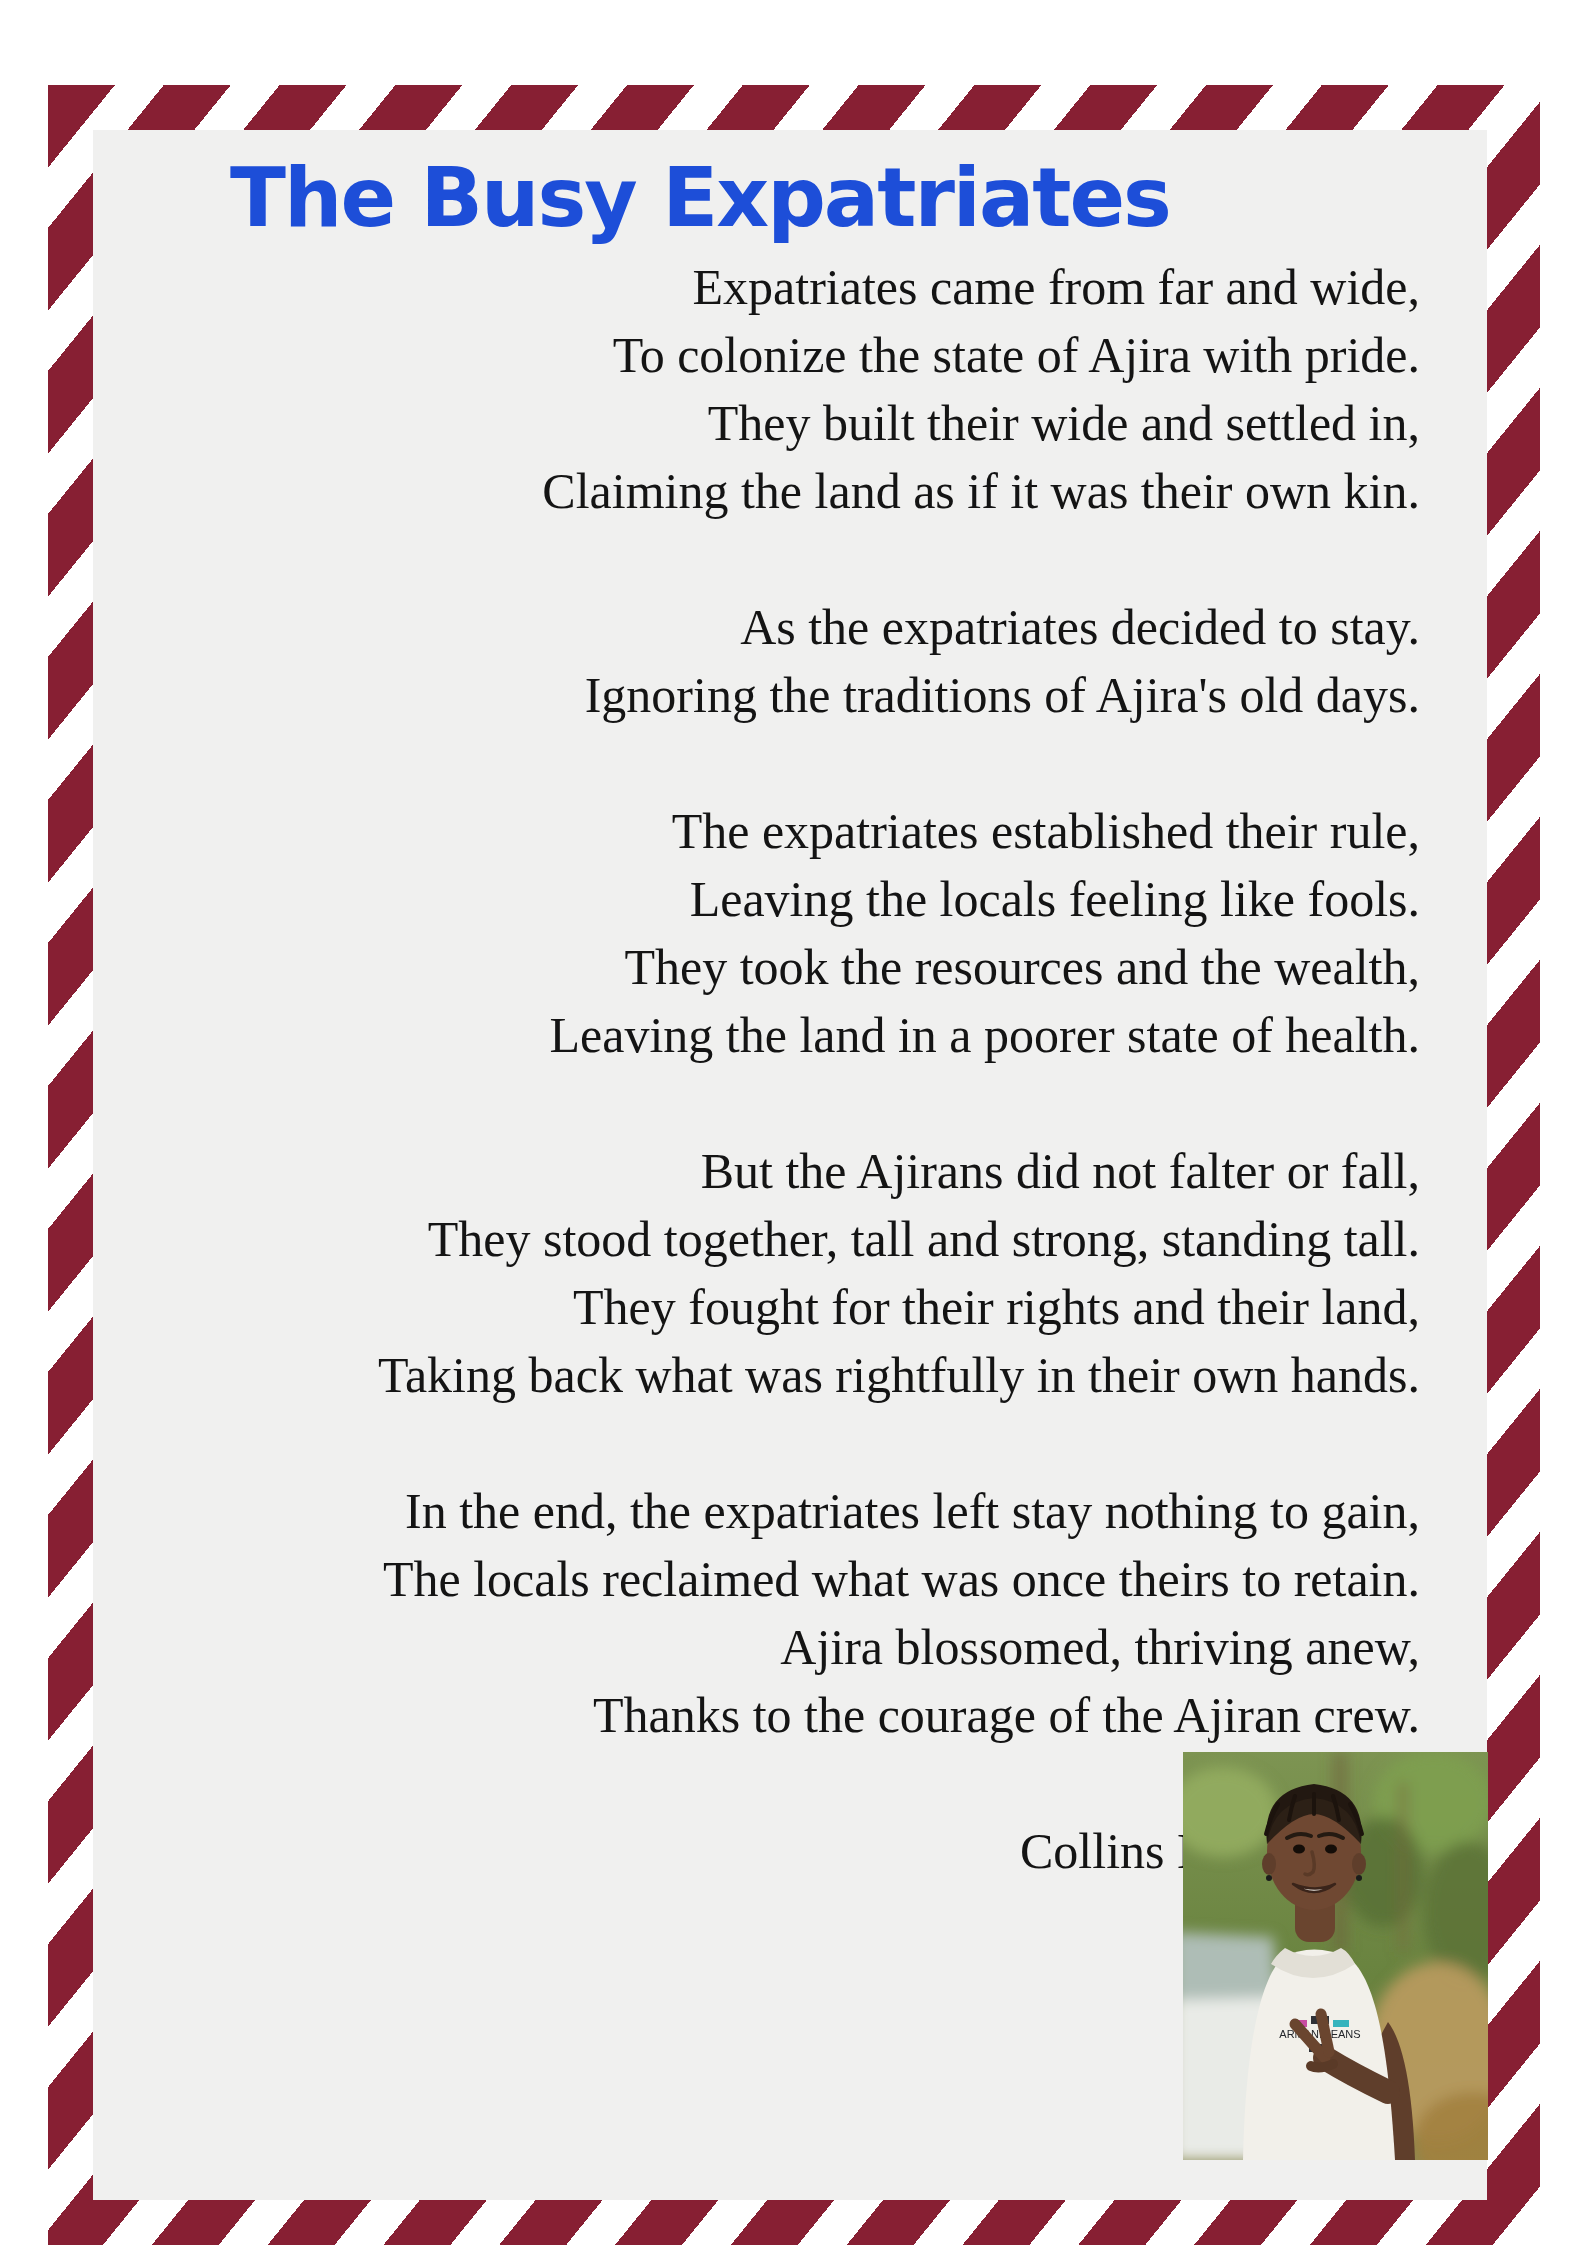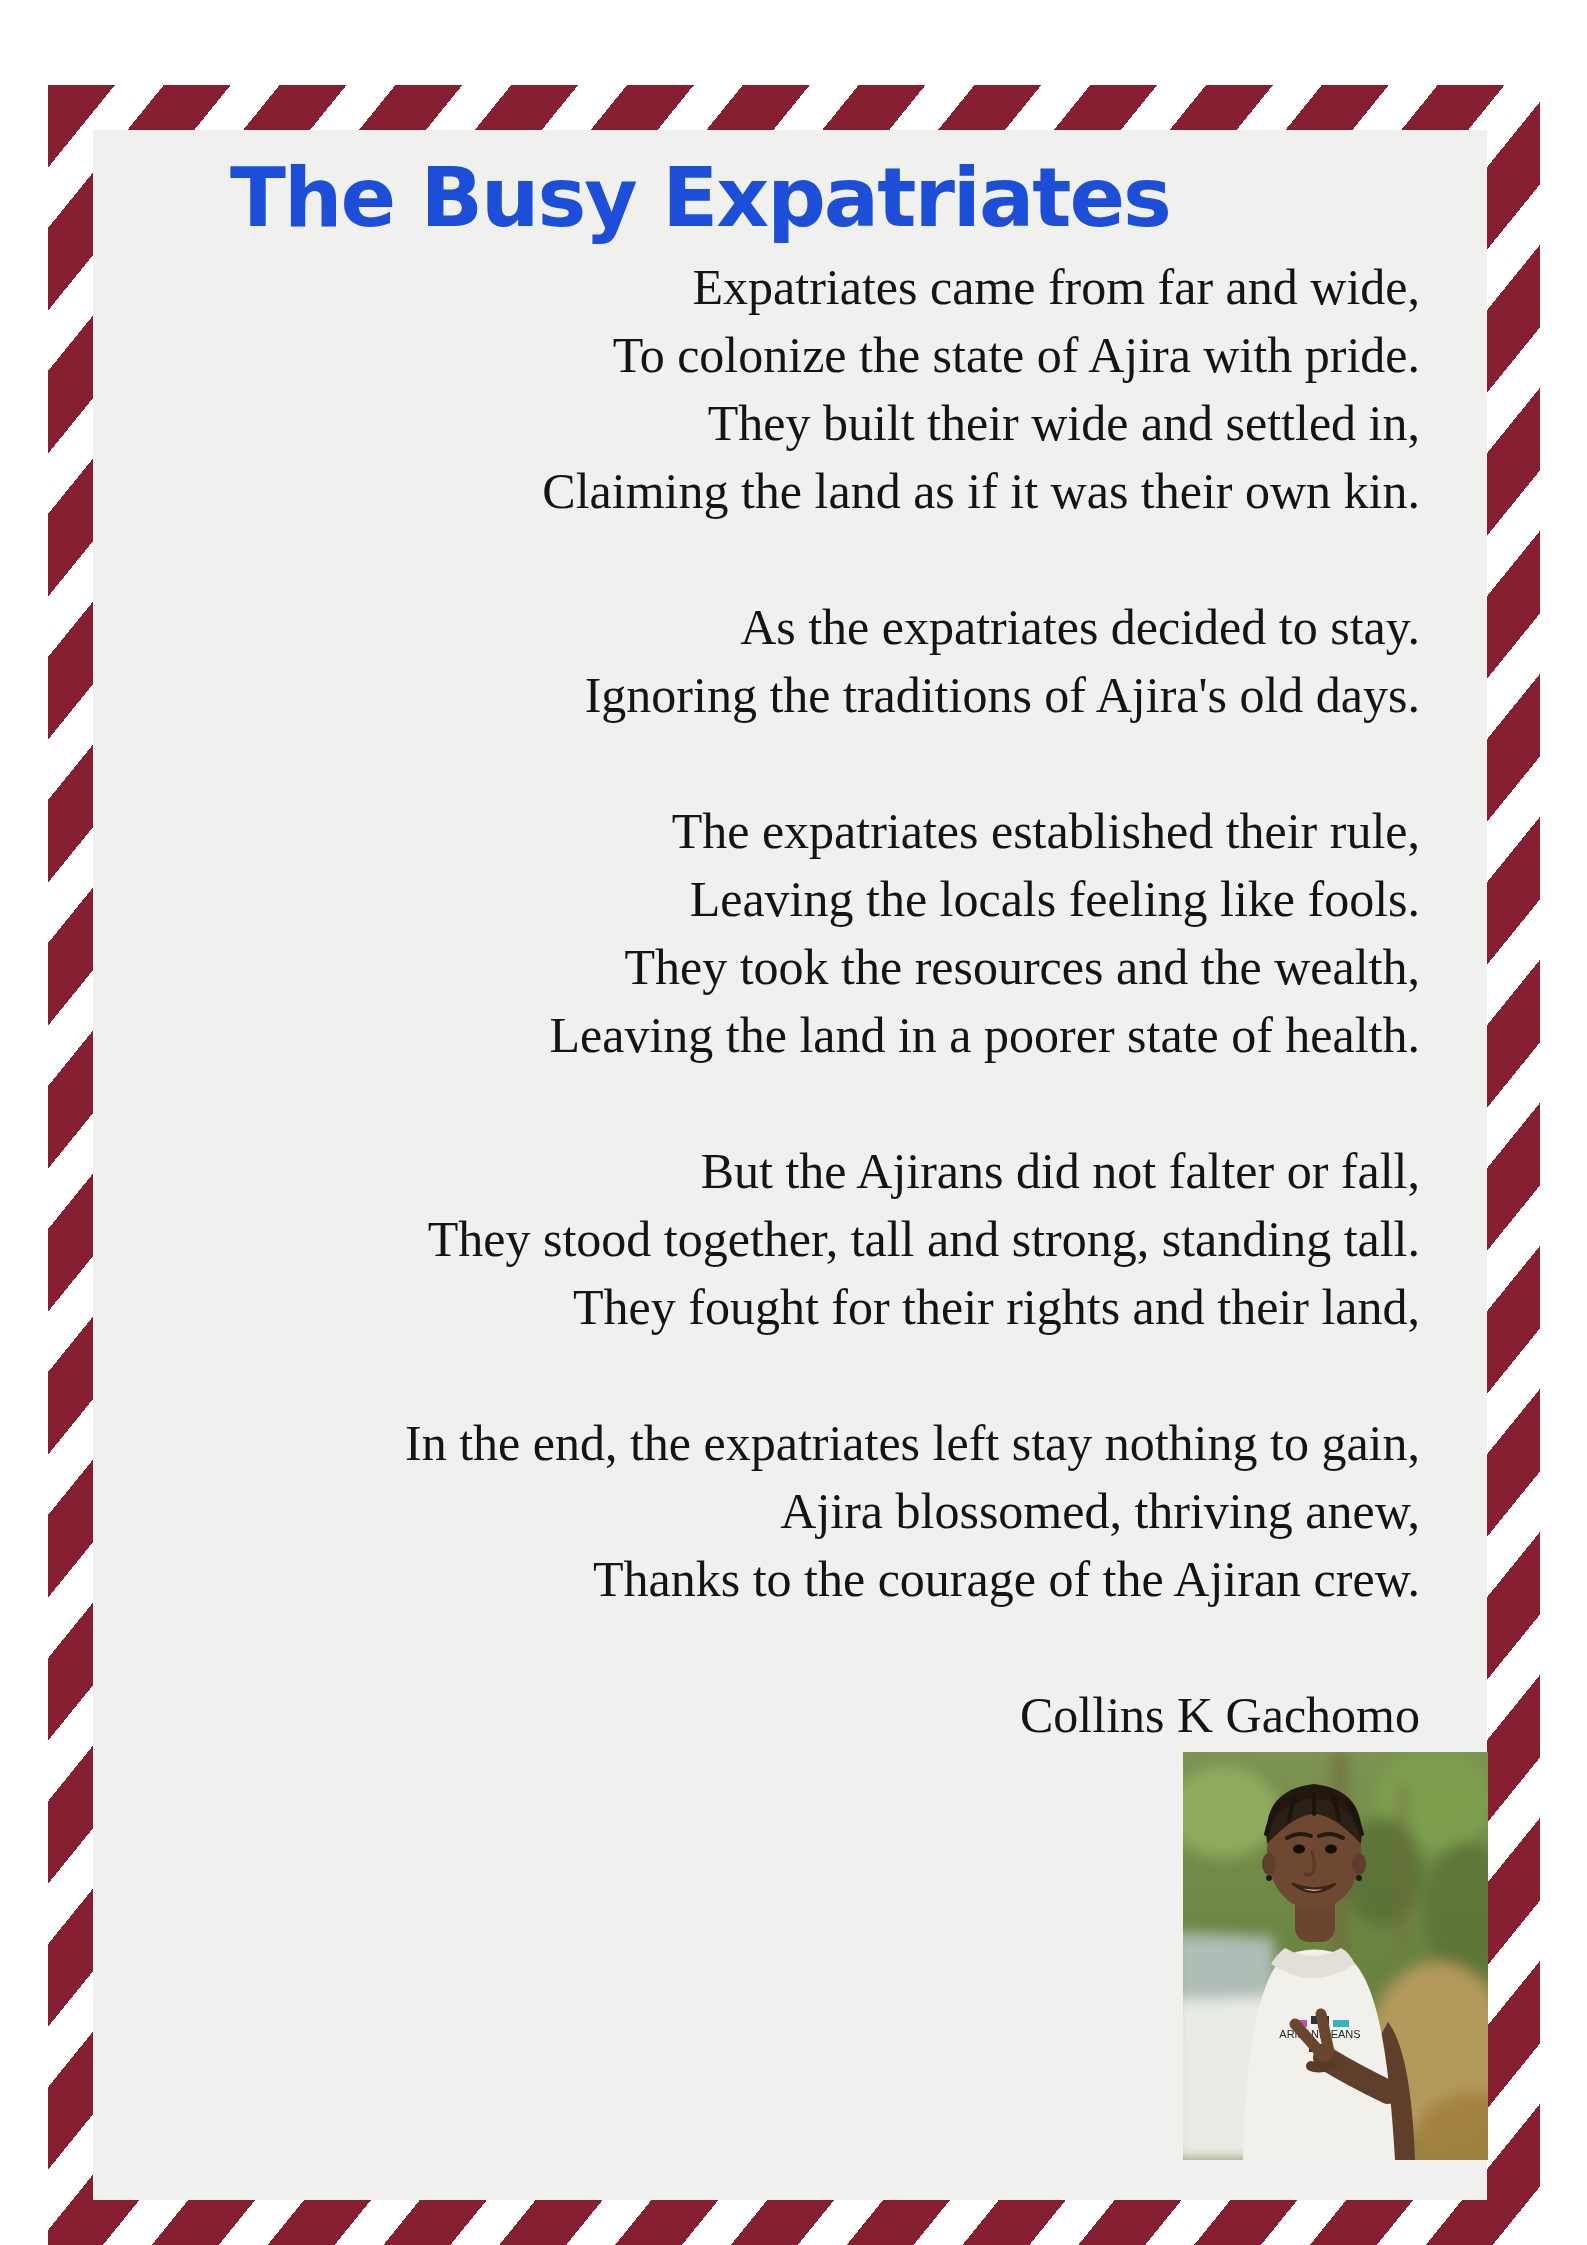--- a/index.html
+++ b/index.html
@@ -80,23 +80,25 @@
   <p class="stanza">
     <span class="line">The expatriates established their rule,</span>
     <span class="line">Leaving the locals feeling like fools.</span>
     <span class="line">They took the resources and the wealth,</span>
     <span class="line">Leaving the land in a poorer state of health.</span>
   </p>
   <p class="stanza">
     <span class="line">But the Ajirans did not falter or fall,</span>
     <span class="line">They stood together, tall and strong, standing tall.</span>
     <span class="line">They fought for their rights and their land,</span>
+    <span class="line">Taking back what was rightfully in their own hands.</span>
   </p>
   <p class="stanza">
     <span class="line">In the end, the expatriates left stay nothing to gain,</span>
+    <span class="line">The locals reclaimed what was once theirs to retain.</span>
     <span class="line">Ajira blossomed, thriving anew,</span>
     <span class="line">Thanks to the courage of the Ajiran crew.</span>
   </p>
   <p class="author">Collins K Gachomo</p>
 </div>
 
 <figure class="photo">
   <svg viewBox="0 0 305 408" xmlns="http://www.w3.org/2000/svg">
     <defs>
       <linearGradient id="foliage" x1="0" y1="0" x2="0" y2="1">

